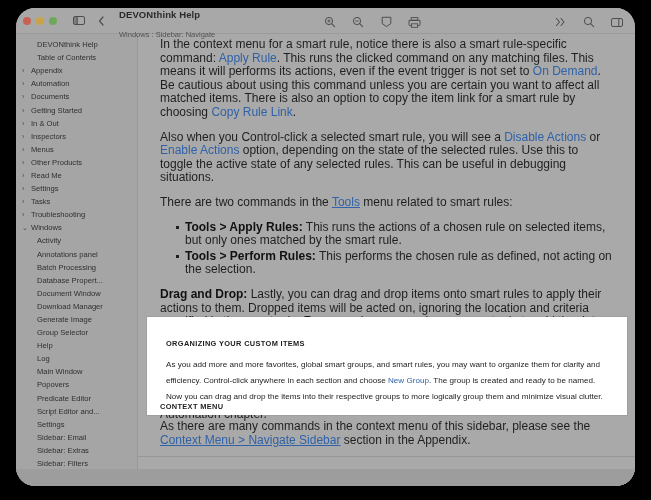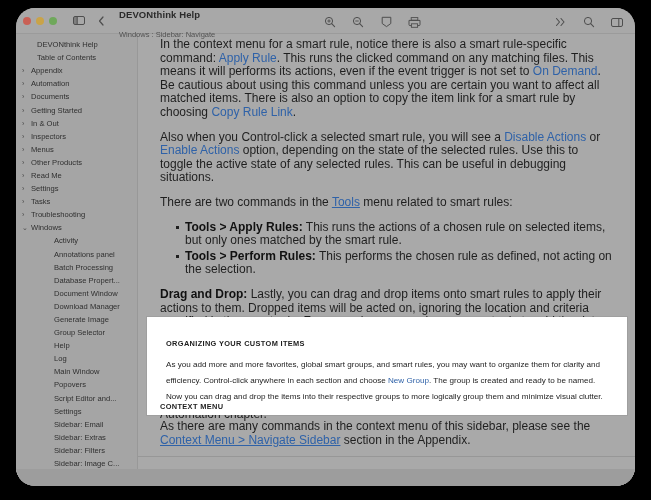--- a/index.html
+++ b/index.html
@@ -96,21 +96,21 @@
   .sb-item.selected {
     background: #b6b6b6;
   }
   .sb-disc {
     width: 9px; flex-shrink: 0;
     font-size: 7px; color: #4a4a4a;
     text-align: left;
   }
   .sb-item.lvl0 .sb-label { padding-left: 0px; }
   .sb-item.lvl0-noarrow { padding-left: 21px; }
-  .sb-item.lvl1 { padding-left: 38px; }
+  .sb-item.lvl1 { padding-left: 21px; }
 
   
   #content-wrap {
     flex: 1;
     display: flex;
     flex-direction: column;
     background: #a9a9a9;
     overflow: hidden;
   }
   #content {
@@ -384,20 +384,23 @@
         <div class="sb-item lvl1">
           <span class="sb-label">Log</span>
         </div>
         <div class="sb-item lvl1">
           <span class="sb-label">Main Window</span>
         </div>
         <div class="sb-item lvl1">
           <span class="sb-label">Popovers</span>
         </div>
         <div class="sb-item lvl1">
+          <span class="sb-label">Predicate Editor</span>
+        </div>
+        <div class="sb-item lvl1">
           <span class="sb-label">Script Editor and...</span>
         </div>
         <div class="sb-item lvl1">
           <span class="sb-label">Settings</span>
         </div>
         <div class="sb-item lvl1">
           <span class="sb-label">Sidebar: Email</span>
         </div>
         <div class="sb-item lvl1">
           <span class="sb-label">Sidebar: Extras</span>

